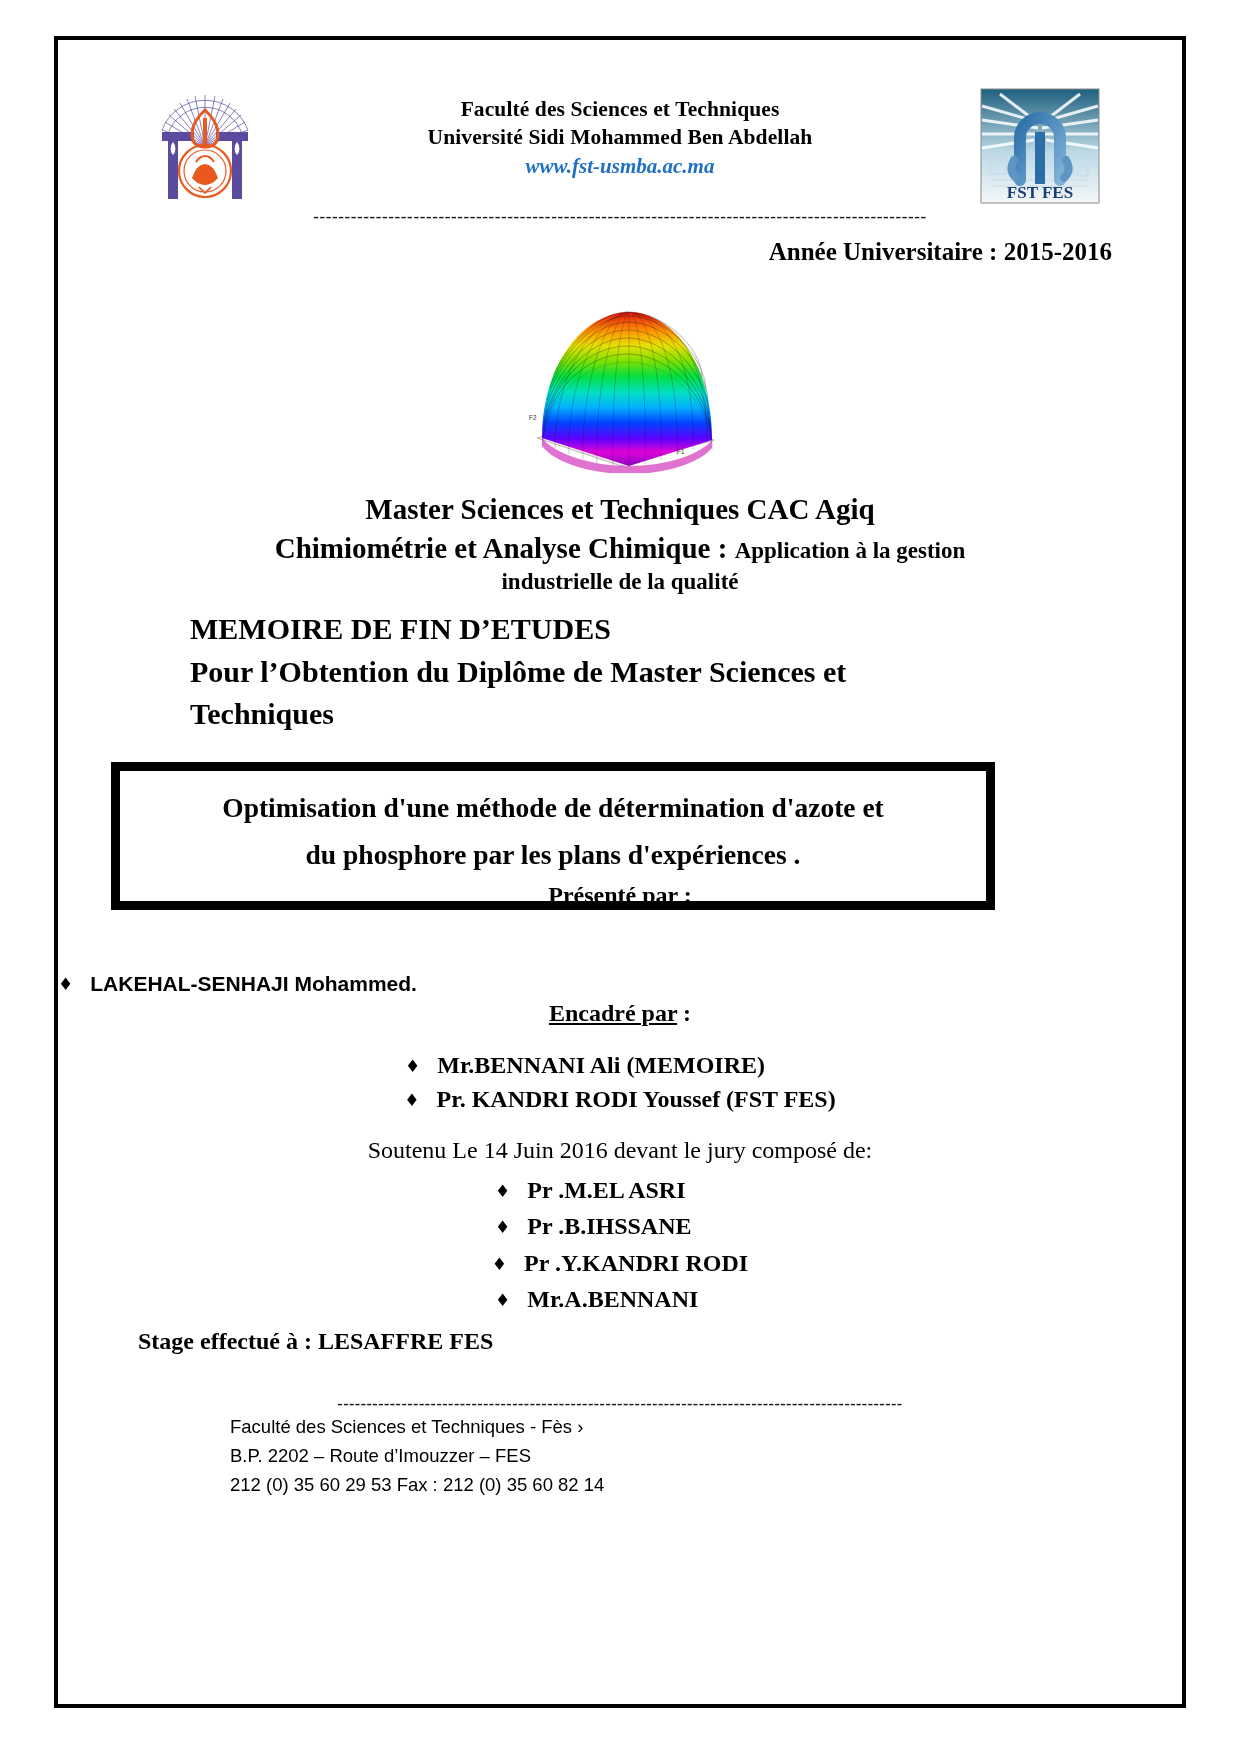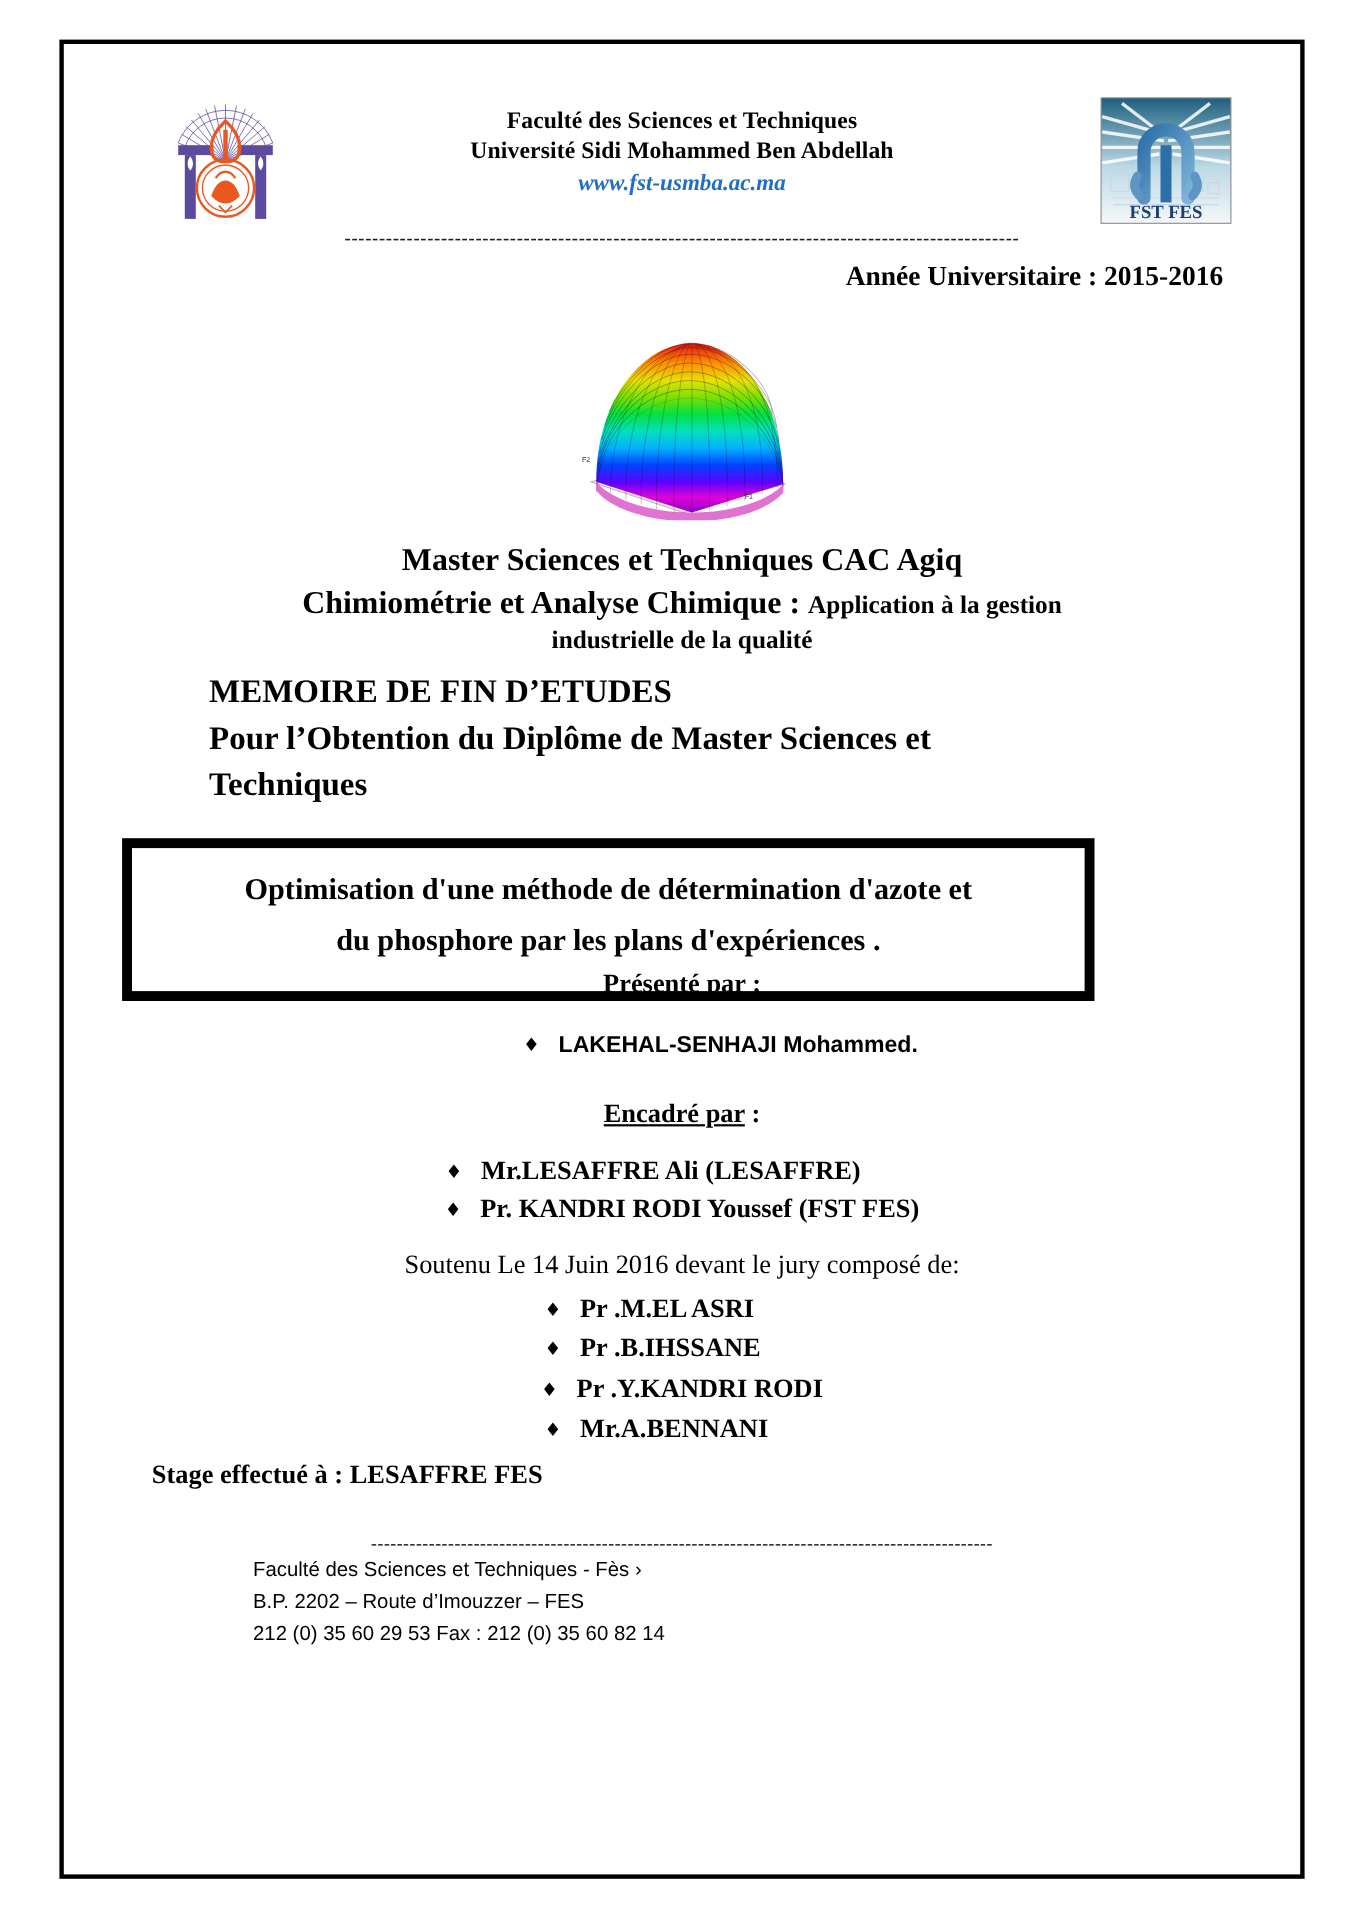--- a/index.html
+++ b/index.html
@@ -42,21 +42,21 @@
   }
   .logo-usmba {
     position: absolute;
     left: 92px;
     top: 8px;
     width: 110px;
     height: 118px;
   }
   .logo-fst {
     position: absolute;
-    right: 62px;
+    right: 82px;
     top: 8px;
     width: 120px;
     height: 116px;
   }
   .header-titles {
     position: absolute;
     left: 50%;
     transform: translateX(-50%);
     top: 16px;
     width: 620px;
@@ -167,23 +167,22 @@
     font-weight: bold;
   }
   .sec-head u { text-decoration: underline; }
 
   .presente-head {
     position: absolute;
     left: 0; top: 842px; width: 100%;
   }
   .presente-item {
     position: absolute;
-    left: 0; top: 898px; width: 100%;
-    text-align: center;
-    margin-left: 35px;
+    left: 0; top: 932px; width: 100%;
+    text-align: left;
   }
   .sans-item {
     font-family: "Liberation Sans", sans-serif;
     font-size: 21px;
     font-weight: bold;
   }
   .bullet {
     font-family: "DejaVu Sans", sans-serif;
     font-size: 17px;
     margin-right: 17px;
@@ -456,21 +455,21 @@
         <span class="bullet">♦</span><span>LAKEHAL-SENHAJI Mohammed.</span>
       </span>
     </div>
 
     <div class="encadre-head sec-head">
       <u>Encadré par</u><span> :</span>
     </div>
 
     <div class="encadre-list">
       <div class="row">
-        <span class="txt"><span class="bullet">♦</span><span>Mr.LESAFFRE Ali   (LESAFFRE)</span></span>
+        <span class="txt"><span class="bullet">♦</span><span>Mr.BENNANI Ali   (MEMOIRE)</span></span>
       </div>
       <div class="row">
         <span class="txt"><span class="bullet">♦</span><span>Pr. KANDRI RODI Youssef (FST FES)</span></span>
       </div>
     </div>
 
     <div class="soutenu">Soutenu Le 14 Juin 2016 devant le jury composé de:</div>
 
     <div class="jury-list">
       <div class="row">

